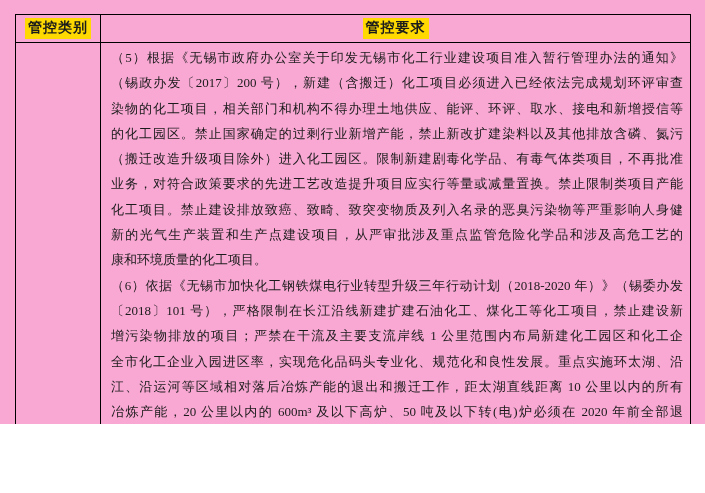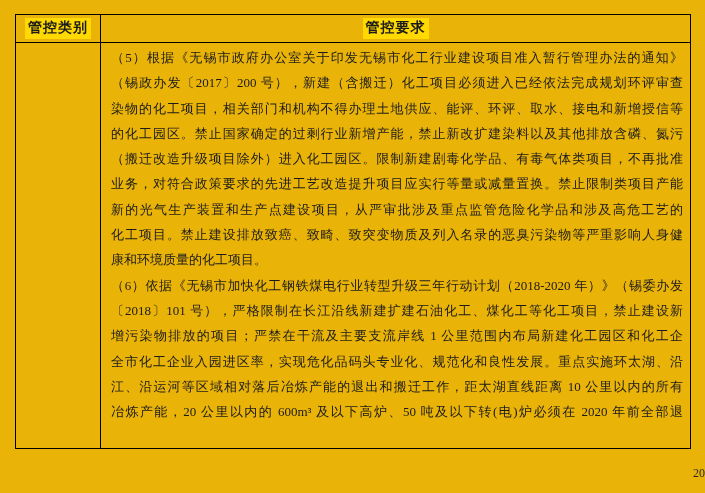--- a/index.html
+++ b/index.html
@@ -1,21 +1,21 @@
 <!DOCTYPE html>
 <html style="--hl: #ffd900;"><head>
 <meta charset="utf-8">
 <style>
   * { box-sizing: border-box; margin: 0; padding: 0; }
   html, body { background: #ffffff; }
   .page {
     position: relative;
     width: 705px;
-    height: 493px;
-    background: #eab308;
+    height: 424px;
+    background: #f9a8d4;
     font-family: "Liberation Serif", "DejaVu Serif", serif;
     color: #1b1b1b;
     overflow: hidden;
     padding-left: 8px;
   }
   .doc-table {
     position: absolute;
     left: 15px;
     top: 14px;
     width: 676px;
@@ -95,22 +95,22 @@
     </div>
     <div class="tbody">
       <div class="col-cat"></div>
       <div class="col-req body-req">
         <div class="line">（5）根据《无锡市政府办公室关于印发无锡市化工行业建设项目准入暂行管理办法的通知》</div>
         <div class="line">（锡政办发〔2017〕200 号），新建（含搬迁）化工项目必须进入已经依法完成规划环评审查</div>
         <div class="line">染物的化工项目，相关部门和机构不得办理土地供应、能评、环评、取水、接电和新增授信等</div>
         <div class="line">的化工园区。禁止国家确定的过剩行业新增产能，禁止新改扩建染料以及其他排放含磷、氮污</div>
         <div class="line">（搬迁改造升级项目除外）进入化工园区。限制新建剧毒化学品、有毒气体类项目，不再批准</div>
         <div class="line">业务，对符合政策要求的先进工艺改造提升项目应实行等量或减量置换。禁止限制类项目产能</div>
+        <div class="line">化工项目。禁止建设排放致癌、致畸、致突变物质及列入名录的恶臭污染物等严重影响人身健</div>
         <div class="line">新的光气生产装置和生产点建设项目，从严审批涉及重点监管危险化学品和涉及高危工艺的</div>
-        <div class="line">化工项目。禁止建设排放致癌、致畸、致突变物质及列入名录的恶臭污染物等严重影响人身健</div>
         <div class="line para-end">康和环境质量的化工项目。</div>
         <div class="line">（6）依据《无锡市加快化工钢铁煤电行业转型升级三年行动计划（2018-2020 年）》（锡委办发</div>
         <div class="line">〔2018〕101 号），严格限制在长江沿线新建扩建石油化工、煤化工等化工项目，禁止建设新</div>
         <div class="line">增污染物排放的项目；严禁在干流及主要支流岸线 1 公里范围内布局新建化工园区和化工企</div>
         <div class="line">全市化工企业入园进区率，实现危化品码头专业化、规范化和良性发展。重点实施环太湖、沿</div>
         <div class="line">江、沿运河等区域相对落后冶炼产能的退出和搬迁工作，距太湖直线距离 10 公里以内的所有</div>
         <div class="line">冶炼产能，20 公里以内的 600m³ 及以下高炉、50 吨及以下转(电)炉必须在 2020 年前全部退</div>
       </div>
     </div>
   </div>

